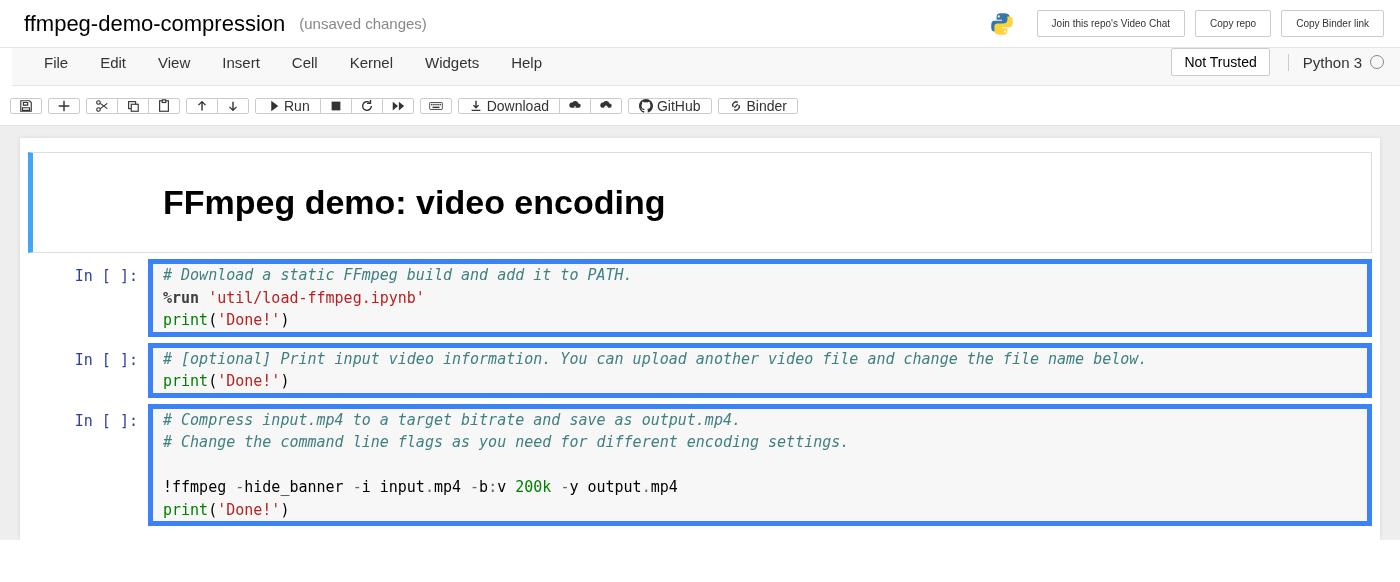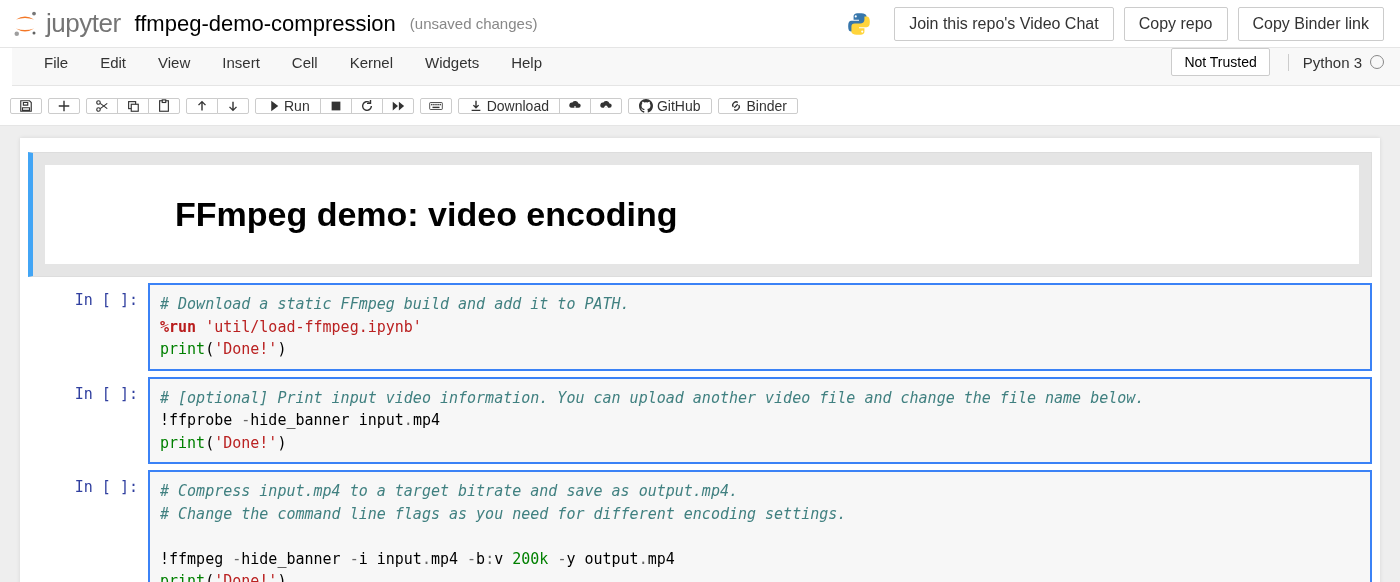--- a/index.html
+++ b/index.html
@@ -5,66 +5,56 @@
 * { box-sizing: border-box; margin: 0; padding: 0; }
 body { font-family: "Helvetica Neue", Helvetica, Arial, sans-serif; font-size: 14px; color: #000; background: #fff; width: 1400px; }
 .header { display: flex; align-items: center; padding: 6px 16px 6px 10px; border-bottom: 1px solid #e5e5e5; background: #fff; height: 48px; }
 .logo-wrap { display: flex; align-items: center; gap: 6px; cursor: pointer; }
 .logo-svg { width: 30px; height: 30px; }
 .logo-text { font-size: 26px; color: #757575; font-weight: 400; letter-spacing: -0.5px; }
 .nb-name { font-size: 22px; color: #000; margin-left: 14px; font-weight: 400; }
 .unsaved { font-size: 15px; color: #888; margin-left: 14px; }
 .header-right { margin-left: auto; display: flex; align-items: center; gap: 10px; }
 .py-logo { width: 26px; height: 26px; margin-right: 12px; }
-.hdr-btn { background: #fff; border: 1px solid #ccc; padding: 7px 14px; font-size: 16px; cursor: pointer; color: #333; border-radius: 2px; }
+.hdr-btn { background: #fff; border: 1px solid #ccc; padding: 7px 14px; font-size: 10px; cursor: pointer; color: #333; border-radius: 2px; }
 .menubar { display: flex; align-items: flex-start; padding: 0 16px; background: #f8f8f8; border-bottom: 1px solid #e5e5e5; height: 38px; margin-left: 12px; }
 .menu-item { padding: 6px 16px; font-size: 15px; cursor: pointer; color: #333; }
 .menubar-right { margin-left: auto; display: flex; align-items: center; gap: 18px; }
 .trust-btn { border: 1px solid #ccc; padding: 5px 12px; font-size: 14px; background: #fff; cursor: pointer; border-radius: 2px; }
 .kernel-label { font-size: 15px; color: #333; border-left: 1px solid #ccc; padding-left: 14px; display: flex; align-items: center; gap: 8px; }
 .kernel-ind { width: 14px; height: 14px; border: 1.5px solid #888; border-radius: 50%; }
 .toolbar { display: flex; align-items: center; padding: 4px 10px; background: #fff; border-bottom: 1px solid #e5e5e5; height: 40px; gap: 6px; }
 .tbtn { display: inline-flex; align-items: center; justify-content: center; min-width: 32px; height: 16px; border: 1px solid #ccc; background: #fff; cursor: pointer; padding: 0 7px; font-size: 14px; color: #333; border-radius: 2px; }
 .tbtn-group { display: flex; }
 .tbtn-group .tbtn { border-radius: 0; margin-left: -1px; }
 .tbtn-group .tbtn:first-child { border-radius: 2px 0 0 2px; margin-left: 0; }
 .tbtn-group .tbtn:last-child { border-radius: 0 2px 2px 0; }
 .run-btn { padding: 0 10px; gap: 4px; }
 .celltype-sel { height: 28px; border: 1px solid #ccc; font-size: 14px; padding: 0 6px; min-width: 130px; background: #fff; }
 .toolbar svg { width: 14px; height: 14px; }
 .page-bg { background: #eee; padding: 12px 0 0 0; }
 .notebook { background: #fff; margin: 0 20px; padding: 8px 8px; box-shadow: 0 0 4px rgba(0,0,0,0.1); }
 .cell { display: flex; margin: 6px 0; }
 .prompt { width: 120px; flex-shrink: 0; text-align: right; padding: 8px 10px 0 0; font-family: monospace; font-size: 15px; color: #303F9F; }
-.cell-body { flex: 1; border: 2px solid #3b82f6; background: #f7f7f7; padding: 8px 10px; font-family: monospace; font-size: 15px; line-height: 1.5; overflow-x: auto; }
-.cell.markdown { border: 1px solid #ddd; border-left: 5px solid #42A5F5; padding: 12px; background: #e5e5e5; }
+.cell-body { flex: 1; border: 5px solid #3b82f6; background: #f7f7f7; padding: 0 10px; font-family: monospace; font-size: 15px; line-height: 1.5; overflow-x: auto; }
+.cell.markdown { border: 1px solid #ddd; border-left: 5px solid #42A5F5; padding: 0; background: #737373; }
 .cell.markdown .cell-body { border: none; background: #fff; padding: 24px 20px 24px 130px; }
 .md-h1 { font-size: 34px; font-weight: 700; font-family: "Helvetica Neue", Arial, sans-serif; }
 .c-comment { color: #408080; font-style: italic; }
-.c-magic { color: #b91c1c; font-weight: bold; }
+.c-magic { color: #404040; font-weight: bold; }
 .c-str { color: #BA2121; }
 .c-builtin { color: #008000; }
 .c-shell { color: #000; }
 .c-op { color: #666; }
 .c-num { color: #008000; }
 </style>
 </head>
 <body>
 
 <div class="header">
-  <div class="logo-wrap">
-    <svg class="logo-svg" viewBox="0 0 40 40">
-      <circle cx="32" cy="6" r="2.5" fill="#767677"></circle>
-      <path d="M8 14 Q20 6 32 14 Q20 10 8 14 Z" fill="#F37726"></path>
-      <path d="M8 26 Q20 34 32 26 Q20 30 8 26 Z" fill="#F37726"></path>
-      <circle cx="9" cy="33" r="3" fill="#9E9E9E"></circle>
-      <circle cx="32" cy="32" r="2" fill="#616262"></circle>
-    </svg>
-    <span class="logo-text">jupyter</span>
-  </div>
   <span class="nb-name">ffmpeg-demo-compression</span>
   <span class="unsaved">(unsaved changes)</span>
   <div class="header-right">
     <svg class="py-logo" viewBox="0 0 48 48">
       <path d="M24 4c-10 0-10 4-10 7v5h10v2H10c-4 0-6 3-6 10s2 10 6 10h4v-6c0-4 3-7 8-7h10c4 0 6-2 6-6V11c0-3 0-7-14-7z" fill="#3776AB"></path>
       <circle cx="18" cy="10" r="2" fill="#fff"></circle>
       <path d="M24 44c10 0 10-4 10-7v-5H24v-2h14c4 0 6-3 6-10s-2-10-6-10h-4v6c0 4-3 7-8 7H16c-4 0-6 2-6 6v8c0 3 0 7 14 7z" fill="#FFD43B"></path>
       <circle cx="30" cy="38" r="2" fill="#fff"></circle>
     </svg>
     <button class="hdr-btn">Join this repo's Video Chat</button>
@@ -217,21 +207,20 @@
         <div class="cell-body">
           <div><span class="c-comment"># Download a static FFmpeg build and add it to PATH.</span></div>
           <div><span class="c-magic">%run</span><span> </span><span class="c-str">'util/load-ffmpeg.ipynb'</span></div>
           <div><span class="c-builtin">print</span><span>(</span><span class="c-str">'Done!'</span><span>)</span></div>
         </div>
       </div>
       <div class="cell">
         <div class="prompt">In [ ]:</div>
         <div class="cell-body">
           <div><span class="c-comment"># [optional] Print input video information. You can upload another video file and change the file name below.</span></div>
-          <div><span class="c-shell">!ffprobe </span><span class="c-op">-</span><span class="c-shell">hide_banner input</span><span class="c-op">.</span><span class="c-shell">mp4</span></div>
           <div><span class="c-builtin">print</span><span>(</span><span class="c-str">'Done!'</span><span>)</span></div>
         </div>
       </div>
       <div class="cell">
         <div class="prompt">In [ ]:</div>
         <div class="cell-body">
           <div><span class="c-comment"># Compress input.mp4 to a target bitrate and save as output.mp4.</span></div>
           <div><span class="c-comment"># Change the command line flags as you need for different encoding settings.</span></div>
           <div>&nbsp;</div>
           <div><span class="c-shell">!ffmpeg </span><span class="c-op">-</span><span class="c-shell">hide_banner </span><span class="c-op">-</span><span class="c-shell">i input</span><span class="c-op">.</span><span class="c-shell">mp4 </span><span class="c-op">-</span><span class="c-shell">b</span><span class="c-op">:</span><span class="c-shell">v </span><span class="c-num">200k</span><span class="c-shell"> </span><span class="c-op">-</span><span class="c-shell">y output</span><span class="c-op">.</span><span class="c-shell">mp4</span></div>

